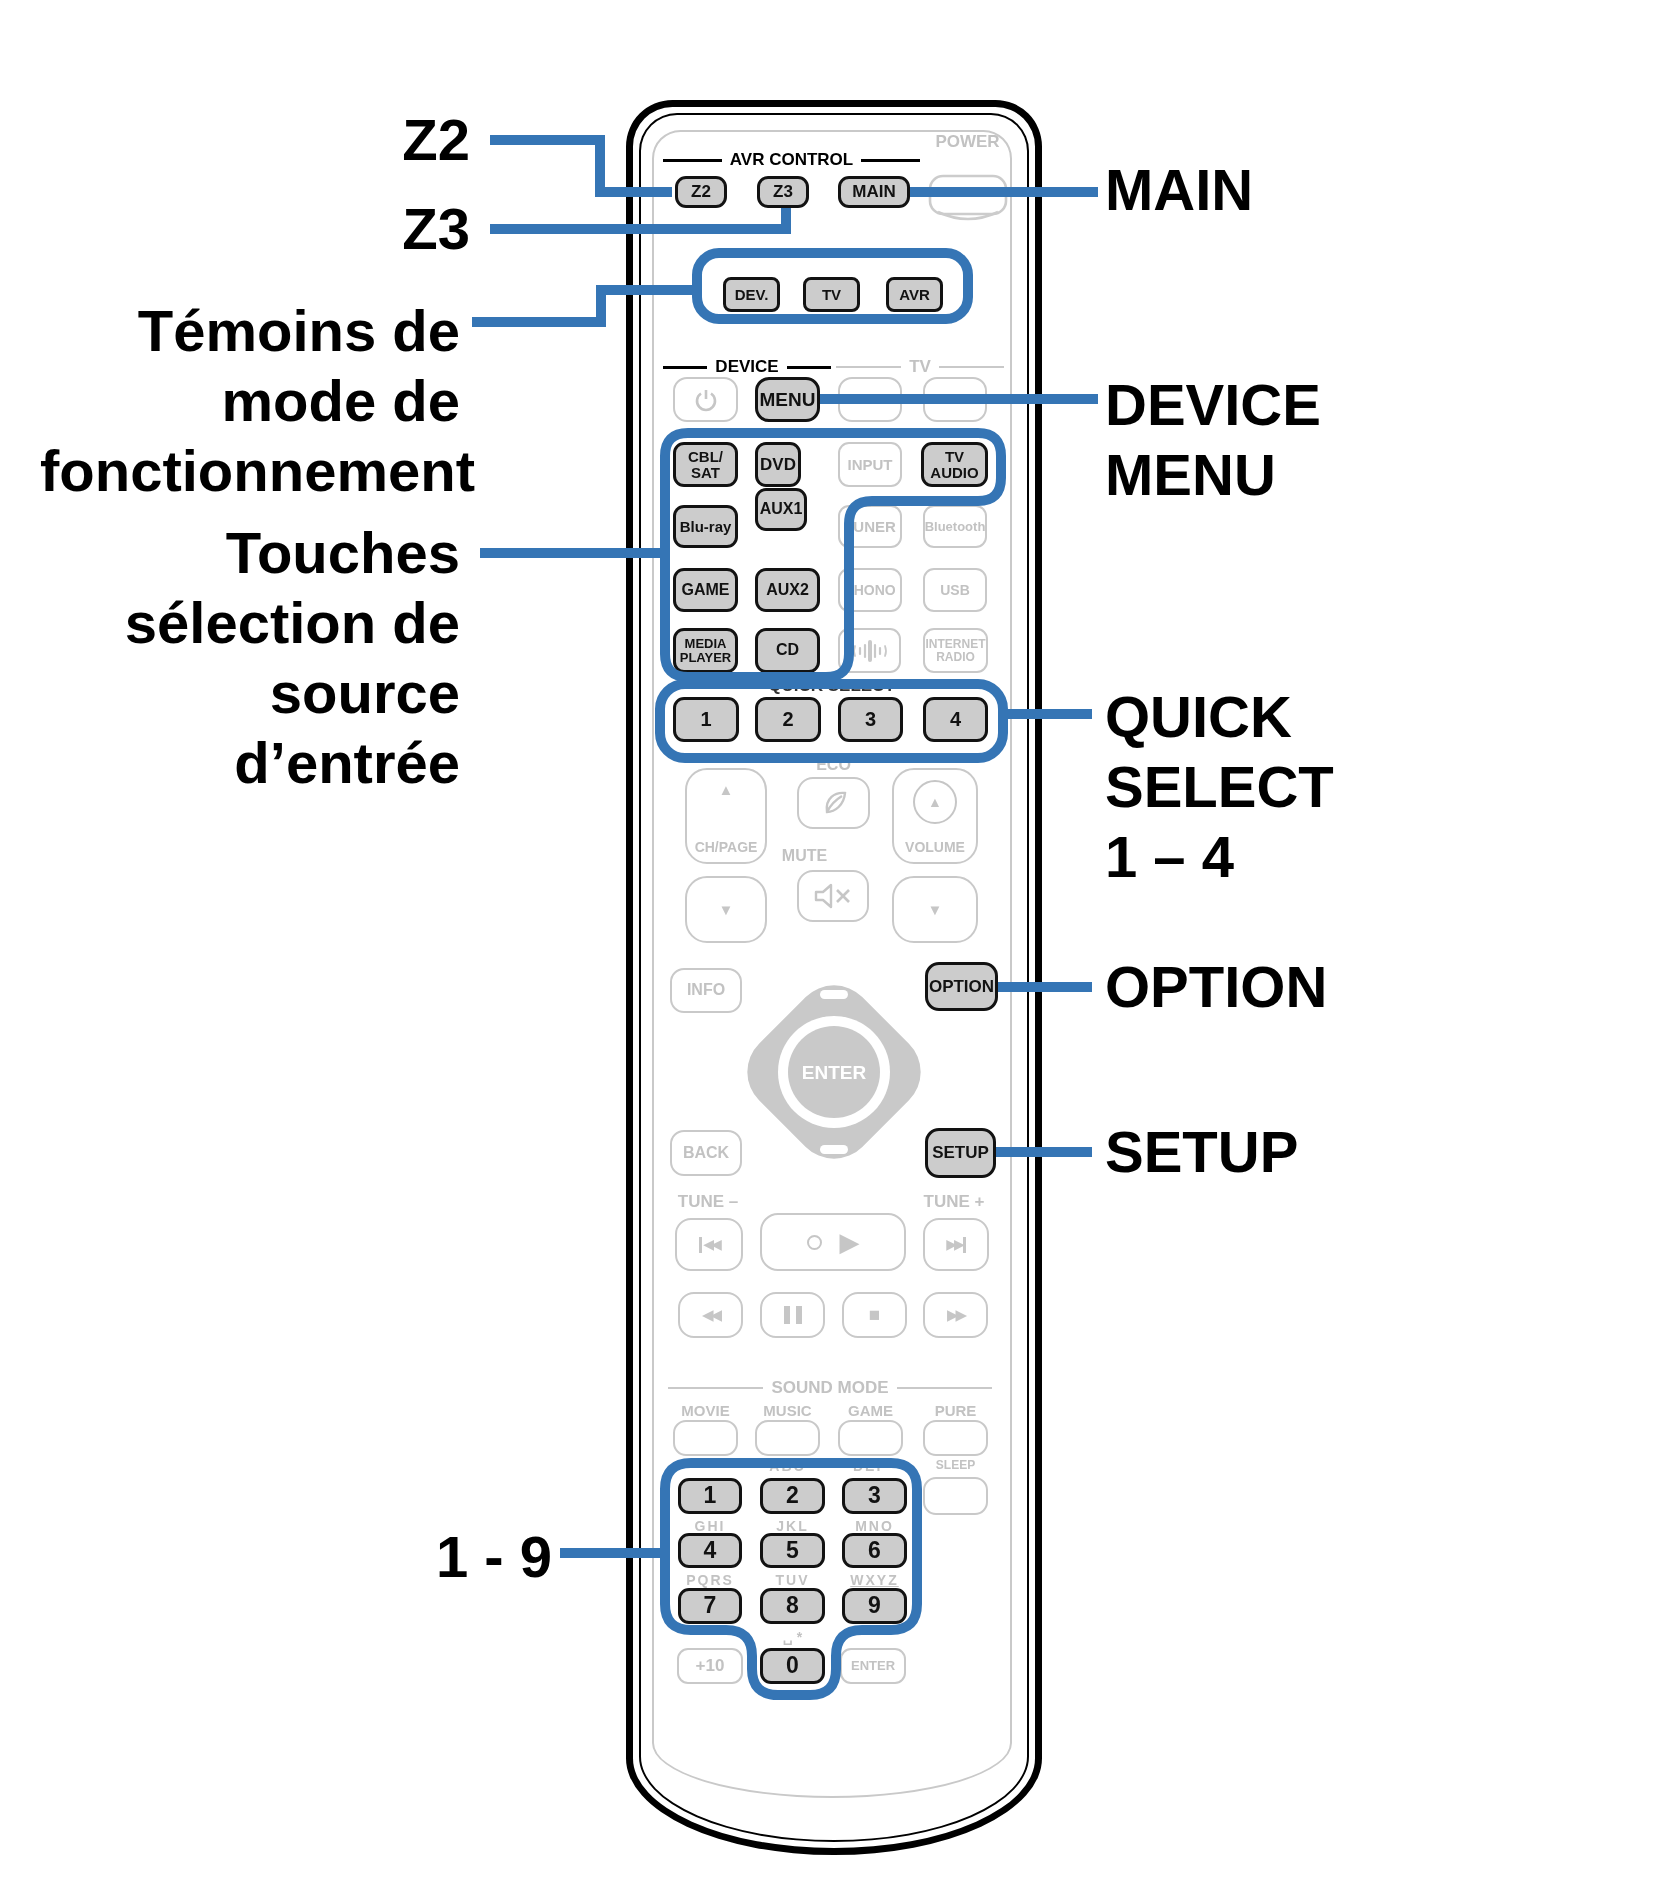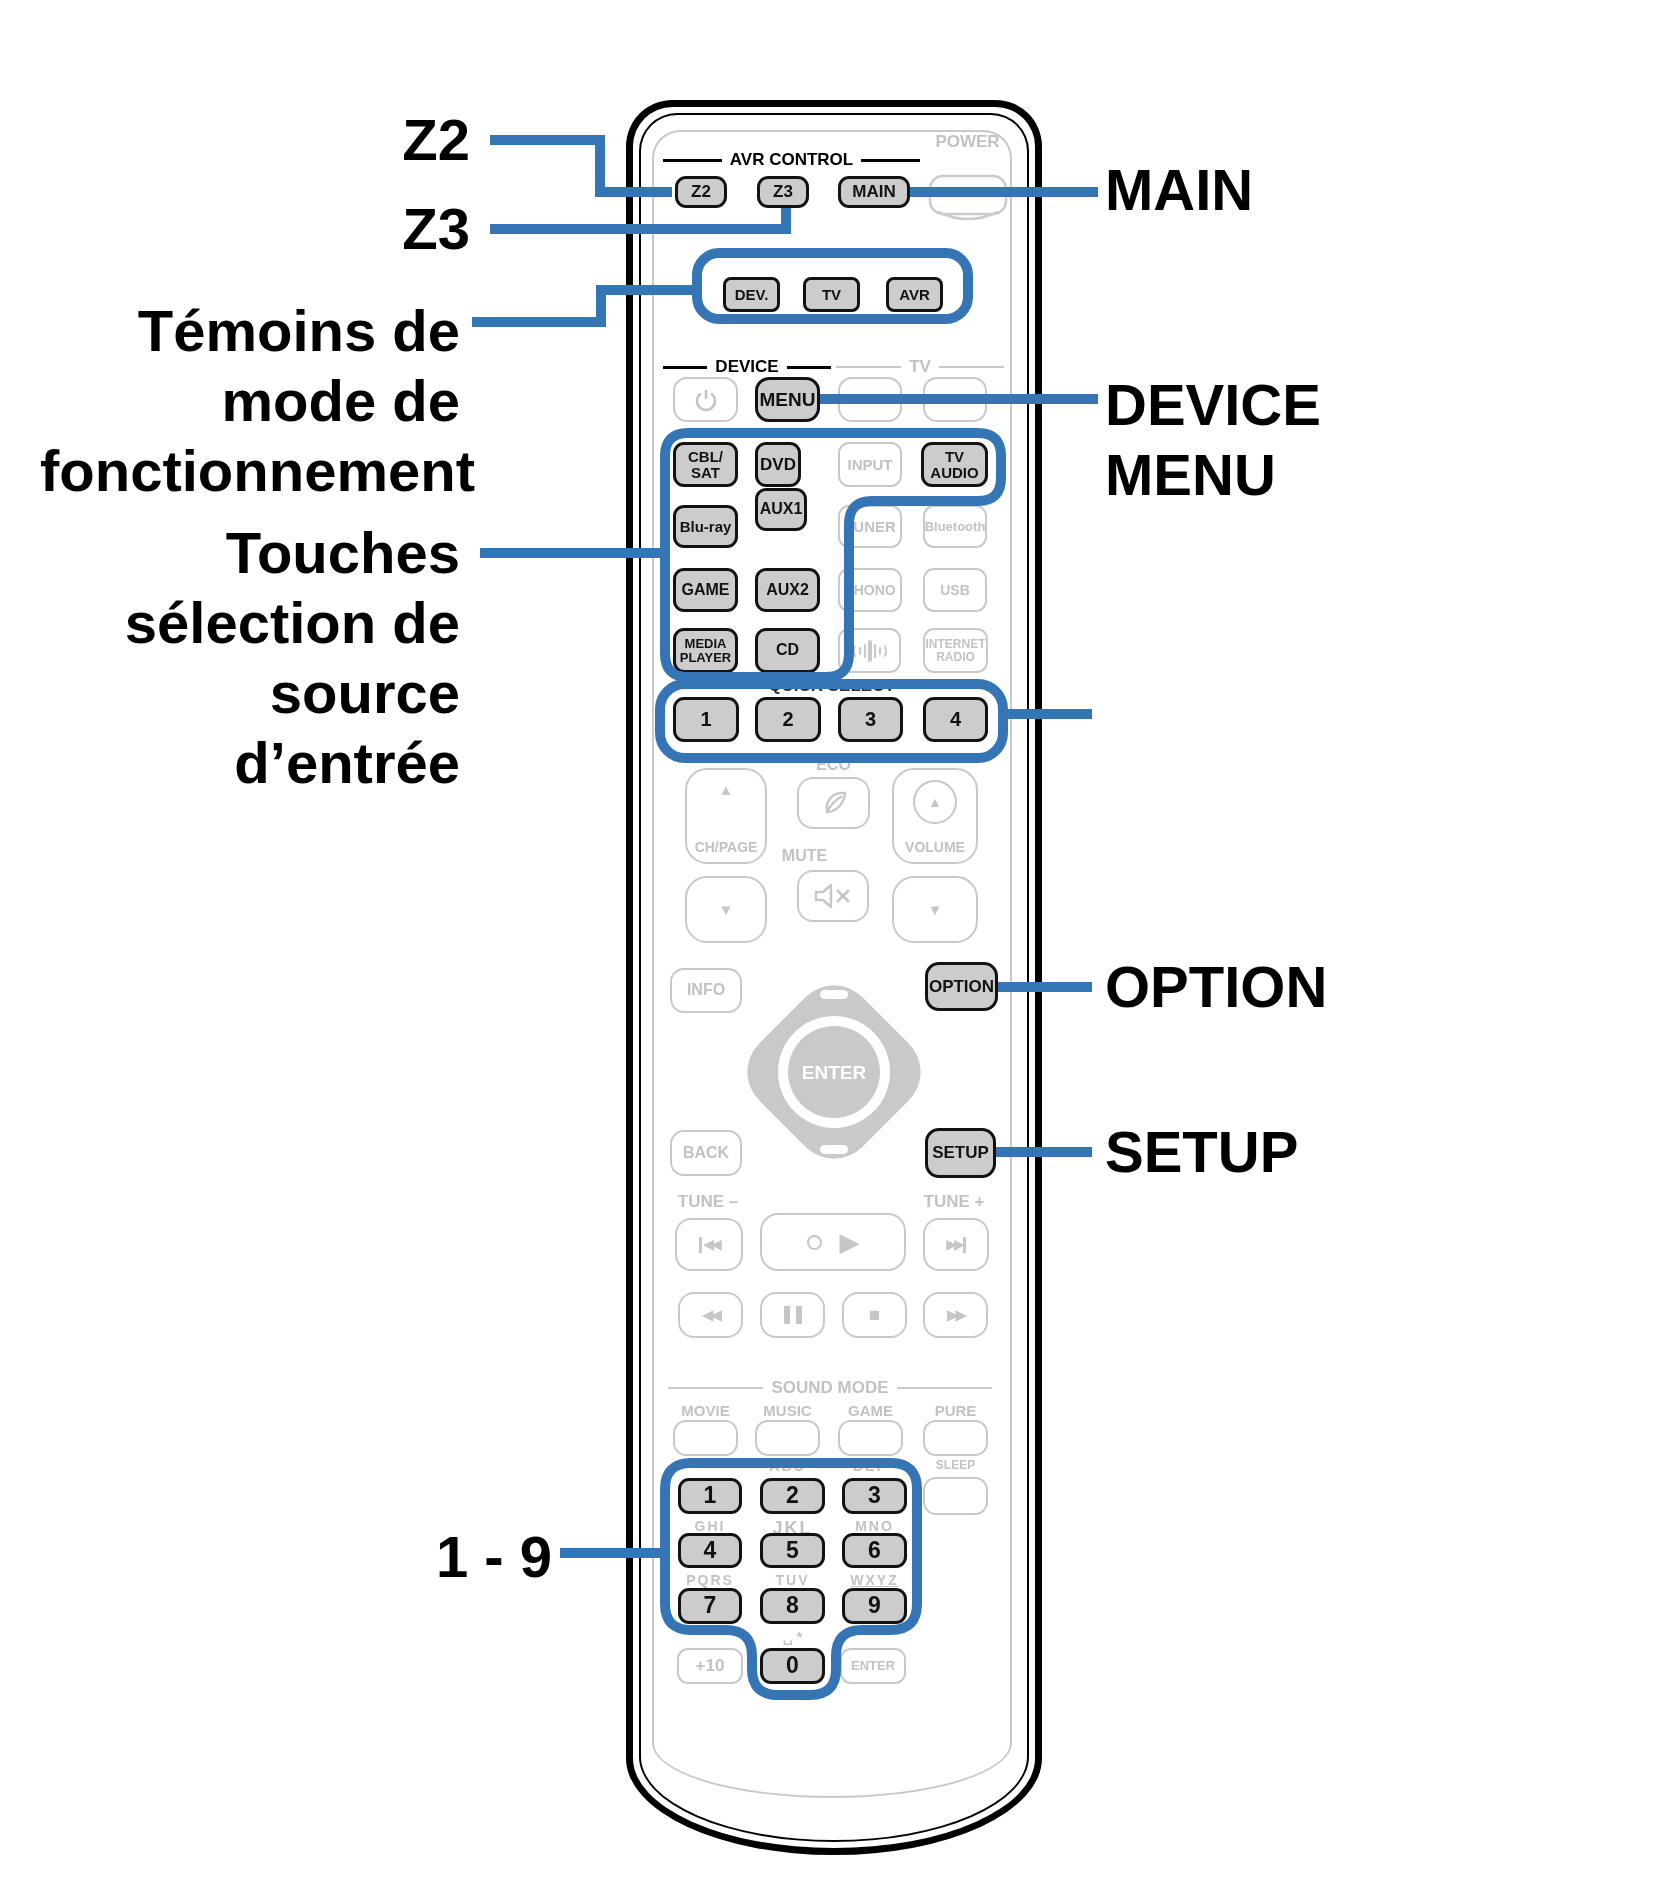--- a/index.html
+++ b/index.html
@@ -233,21 +233,21 @@
   <div class="glabel" style="left:755px;top:1458px;width:65px;font-size:14px;letter-spacing:2px;">ABC</div>
   <div class="glabel" style="left:838px;top:1458px;width:64px;font-size:14px;letter-spacing:2px;">DEF</div>
   <div class="glabel" style="left:923px;top:1458px;width:65px;font-size:12px;">SLEEP</div>
   <div class="k blank" style="left:923px;top:1477px;width:65px;height:38px;border-radius:13px;"></div>
 
   <div class="k on" style="left:678px;top:1478px;width:64px;height:36px;font-size:23px;">1</div>
   <div class="k on" style="left:760px;top:1478px;width:65px;height:36px;font-size:23px;">2</div>
   <div class="k on" style="left:842px;top:1478px;width:65px;height:36px;font-size:23px;">3</div>
 
   <div class="glabel" style="left:678px;top:1518px;width:64px;font-size:14px;letter-spacing:2px;">GHI</div>
-  <div class="glabel" style="left:760px;top:1518px;width:65px;font-size:18px;letter-spacing:2px;">JKL</div>
+  <div class="glabel" style="left:760px;top:1518px;width:65px;font-size:14px;letter-spacing:2px;">JKL</div>
   <div class="glabel" style="left:842px;top:1518px;width:65px;font-size:14px;letter-spacing:2px;">MNO</div>
 
   <div class="k on" style="left:678px;top:1533px;width:64px;height:35px;font-size:23px;">4</div>
   <div class="k on" style="left:760px;top:1533px;width:65px;height:35px;font-size:23px;">5</div>
   <div class="k on" style="left:842px;top:1533px;width:65px;height:35px;font-size:23px;">6</div>
 
   <div class="glabel" style="left:678px;top:1572px;width:64px;font-size:14px;letter-spacing:2px;text-align:center;">PQRS</div>
   <div class="glabel" style="left:760px;top:1572px;width:65px;font-size:14px;letter-spacing:2px;">TUV</div>
   <div class="glabel" style="left:842px;top:1572px;width:65px;font-size:14px;letter-spacing:2px;text-decoration:underline;">WXYZ</div>
 
@@ -272,20 +272,25 @@
     <div>Touches</div>
     <div>sélection de</div>
     <div>source d’entrée</div>
   </div>
   <div class="callout r" style="left:252px;top:1522px;width:300px;">1 - 9</div>
 
   <div class="callout" style="left:1105px;top:155px;">MAIN</div>
   <div class="callout" style="left:1105px;top:370px;">
     <div>DEVICE</div>
     <div>MENU</div>
+  </div>
+  <div class="callout" style="left:1105px;top:682px;">
+    <div>QUICK</div>
+    <div>SELECT</div>
+    <div>1 – 4</div>
   </div>
   <div class="callout" style="left:1105px;top:952px;">OPTION</div>
   <div class="callout" style="left:1105px;top:1117px;">SETUP</div>
 
   <svg id="overlay" width="1665" height="1878" viewBox="0 0 1665 1878">
     <g fill="none" stroke="#3575b5" stroke-width="10">
 
       <rect x="697" y="253" width="271" height="66" rx="22"></rect>
       <path d="M665,456 Q665,433 688,433 L978,433 Q1001,433 1001,456 L1001,478 Q1001,501 978,501 L872,501 Q849,501 849,524 L849,654 Q849,677 826,677 L688,677 Q665,677 665,654 Z"></path>
       <rect x="660" y="684" width="343" height="74" rx="25"></rect>

